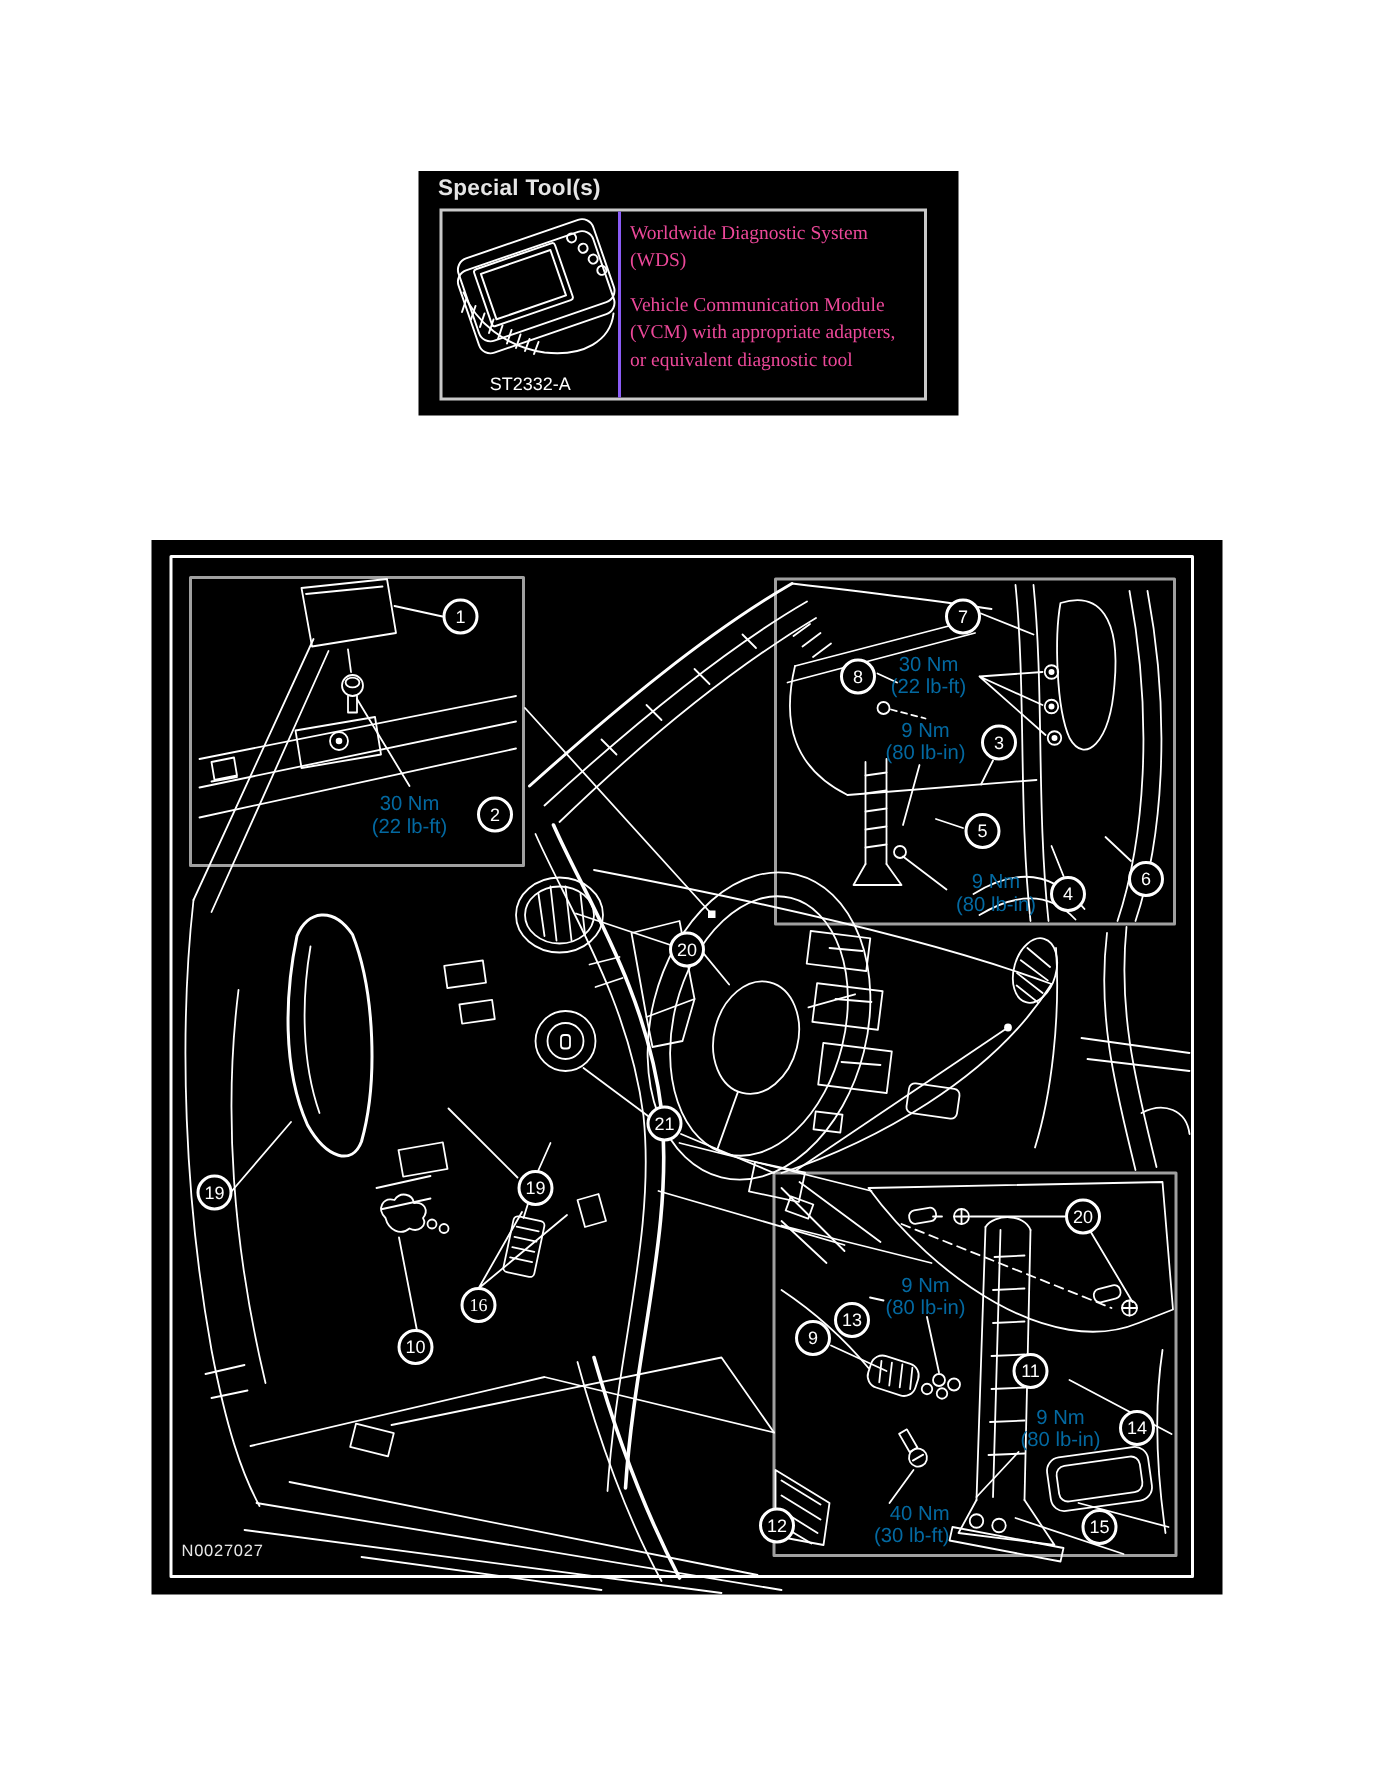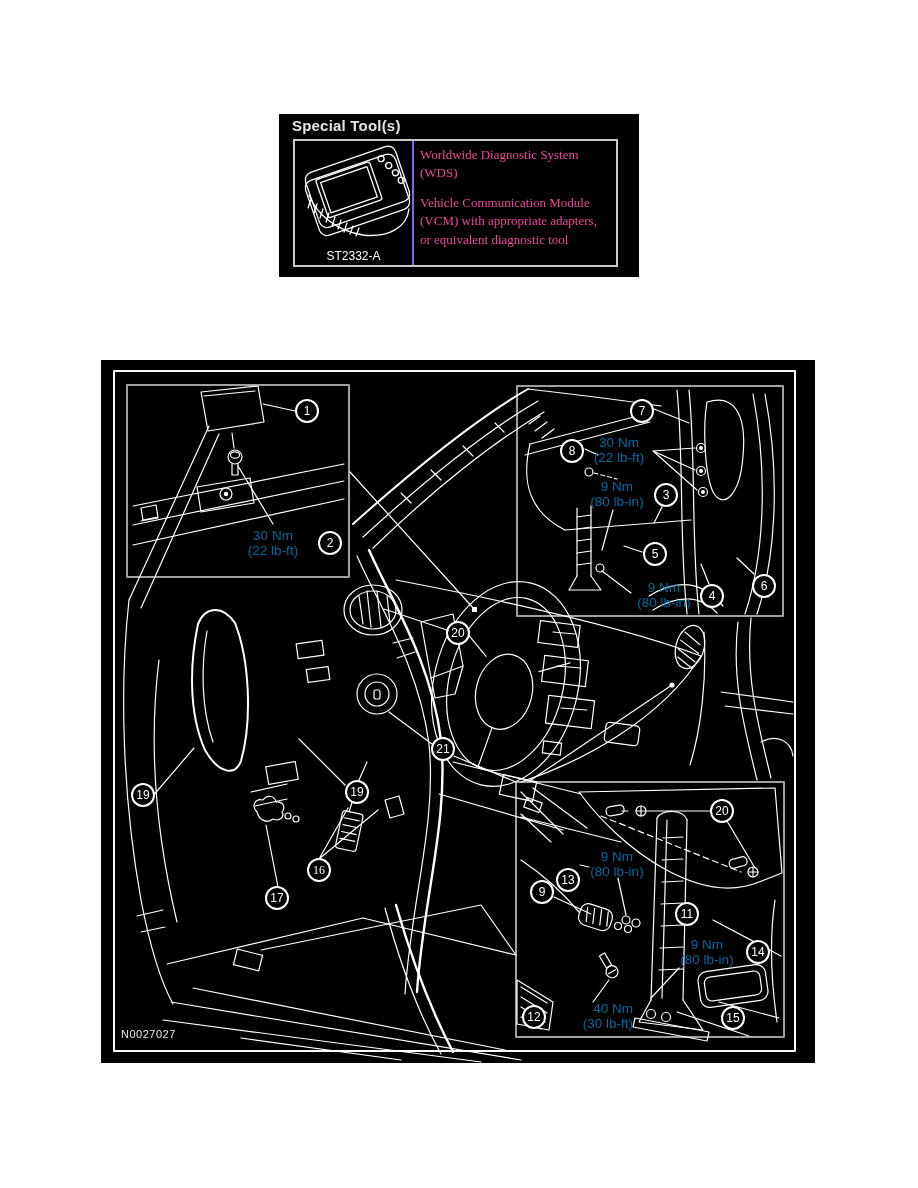--- a/index.html
+++ b/index.html
@@ -277,26 +277,26 @@
         <div class="callout" style="left: 217px; top: 171px;">2</div>
         <div class="callout" style="left: 553px; top: 123px;">3</div>
         <div class="callout" style="left: 599px; top: 224px;">4</div>
         <div class="callout" style="left: 542px; top: 182px;">5</div>
         <div class="callout" style="left: 651px; top: 214px;">6</div>
         <div class="callout" style="left: 529px; top: 39px;">7</div>
         <div class="callout" style="left: 459px; top: 79px;">8</div>
         <div class="callout" style="left: 429px; top: 520px;">9</div>
         <div class="callout" style="left: 609px; top: 439px;">20</div>
         <div class="callout" style="left: 574px; top: 542px;">11</div>
-        <div class="callout" style="left: 421px; top: 645px;">12</div>
+        <div class="callout" style="left: 405px; top: 645px;">12</div>
         <div class="callout" style="left: 455px; top: 492px; margin-top: 16px;">13</div>
         <div class="callout" style="left: 645px; top: 580px;">14</div>
         <div class="callout" style="left: 620px; top: 646px;">15</div>
         <div class="callout" style="left: 206px; top: 498px; font-family: Liberation Serif, serif;">16</div>
-        <div class="callout" style="left: 164px; top: 526px;">17</div>
+        <div class="callout" style="left: 164px; top: 526px;">10</div>
         <div class="callout" style="left: 244px; top: 420px;">19</div>
         <div class="callout" style="left: 30px; top: 423px;">19</div>
         <div class="callout" style="left: 345px; top: 261px;">20</div>
         <div class="callout" style="left: 330px; top: 377px;">21</div>
         <div class="torque" style="left: 122px; top: 168px;">
           <div>30 Nm</div>
           <div>(22 lb-ft)</div>
         </div>
         <div class="torque" style="left: 468px; top: 75px;">
           <div>30 Nm</div>

